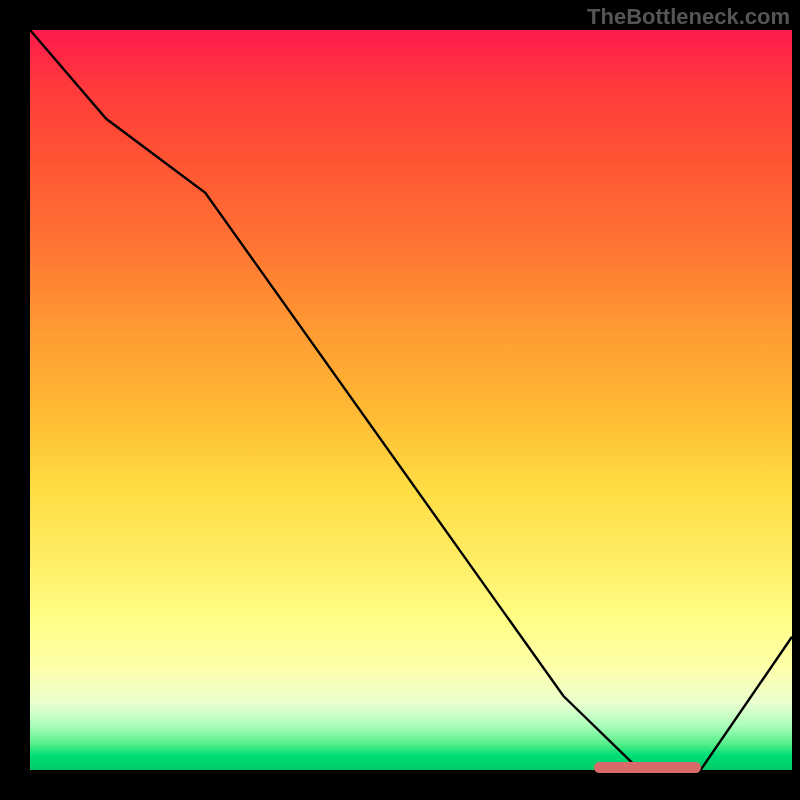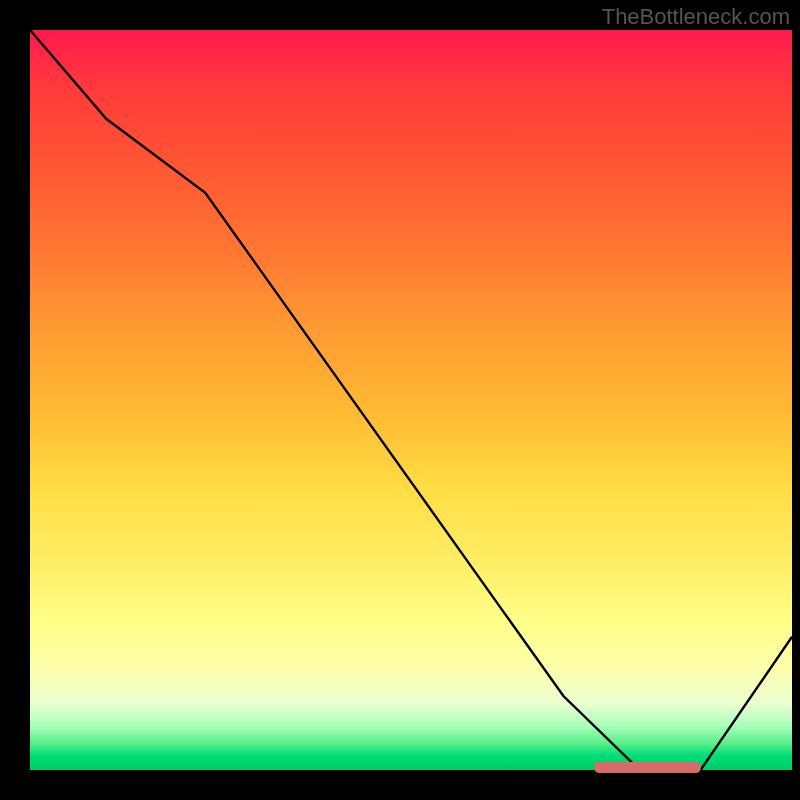--- a/index.html
+++ b/index.html
@@ -15,21 +15,21 @@
     position: relative;
     width: 800px;
     height: 800px;
   }
   .watermark {
     position: absolute;
     top: 4px;
     right: 10px;
     color: #555;
     font-size: 22px;
-    font-weight: 400;
+    font-weight: 700;
     z-index: 10;
   }
   .plot-area {
     position: absolute;
     left: 30px;
     top: 30px;
     width: 762px;
     height: 740px;
     background: linear-gradient(to bottom,
       #ff1a4d 0%,

